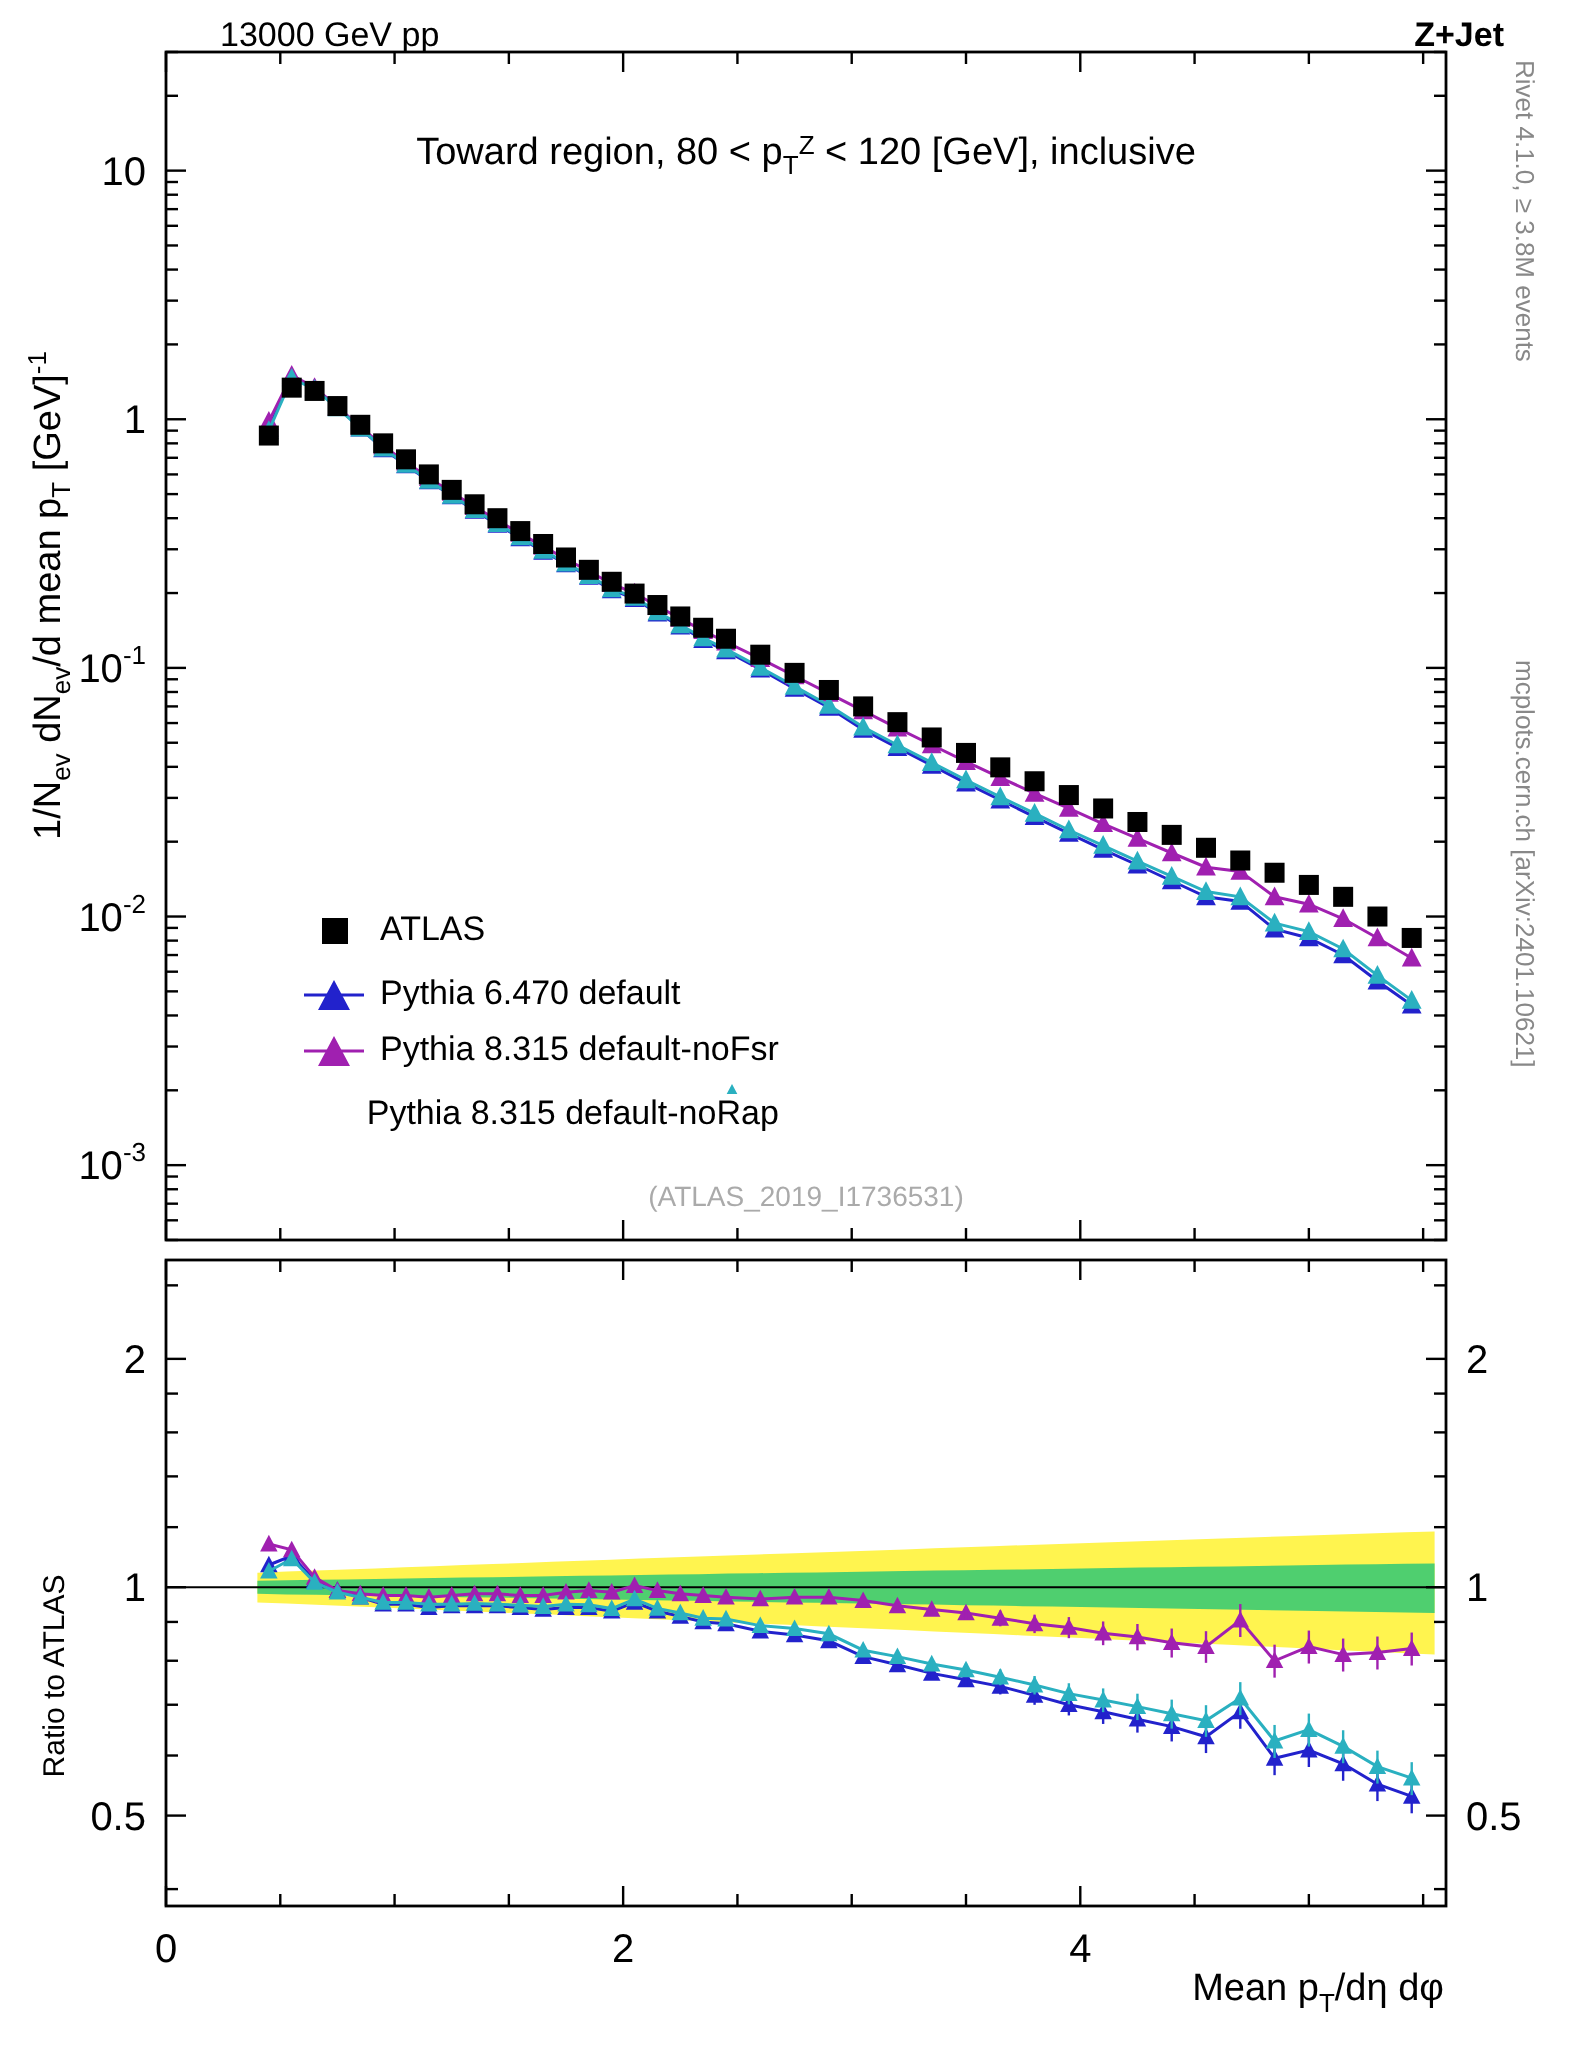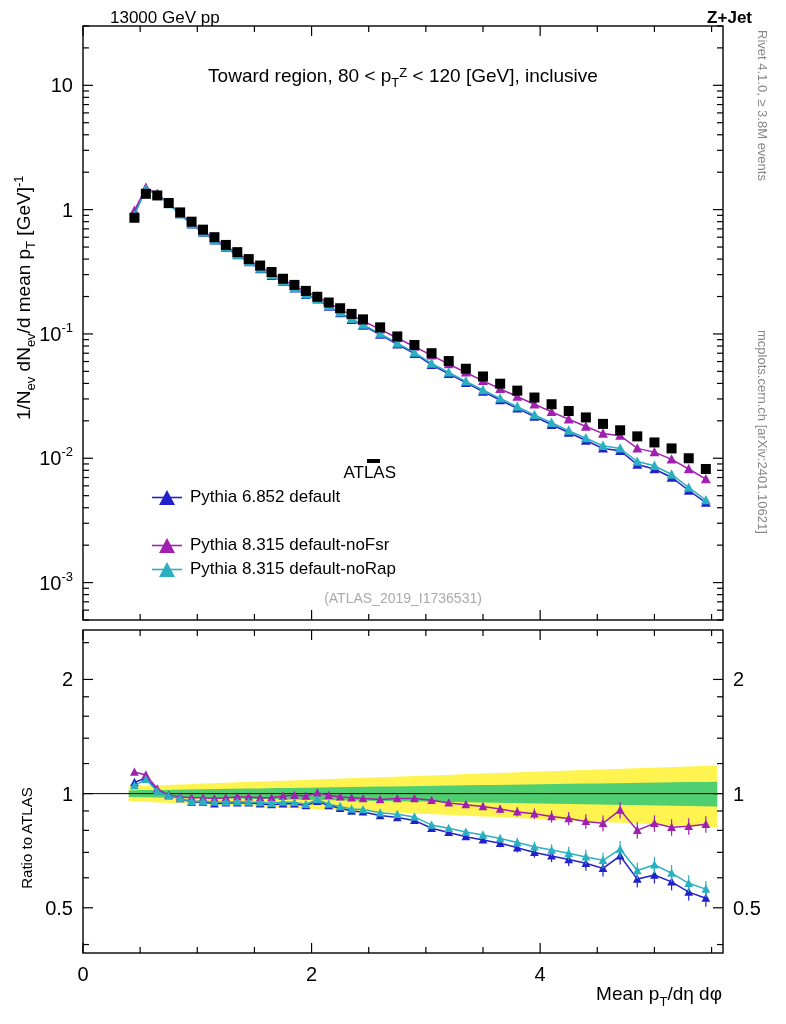--- a/index.html
+++ b/index.html
@@ -556,41 +556,41 @@
     <text x="722" y="1000" text-anchor="end" font-size="19" font-family="Liberation Sans, sans-serif">
       <tspan>Mean p</tspan><tspan dy="6" font-size="13">T</tspan><tspan dy="-6" font-size="19">/d</tspan><tspan>η d</tspan><tspan>φ</tspan>
     </text>
 
     <text x="403" y="603" text-anchor="middle" font-size="14" fill="#aaaaaa" font-family="Liberation Sans, sans-serif">(ATLAS_2019_I1736531)</text>
   <rect id="mainframe" x="83" y="26" width="640" height="594" fill="none" stroke="#000" stroke-width="1.4"></rect>
       <rect id="ratioframe" x="83" y="630" width="640" height="323" fill="none" stroke="#000" stroke-width="1.4"></rect>
     </svg>
 
   <div class="abs" style="left:150px; top:455px;">
-    <div style="display:flex;align-items:flex-end;height:28px;flex-direction:column;">
+    <div style="display:flex;align-items:flex-start;height:28px;">
       <svg width="40" height="20">
           <rect x="11" y="4" width="13" height="13" fill="#000"></rect>
         </svg>
       <span class="txt" style="font-size:17px;">ATLAS</span>
     </div>
     <div style="display:flex;align-items:center;height:28px;">
       <svg width="40" height="20">
           <polygon points="17,3 25,18 9,18" fill="#2222cc"></polygon>
           <line x1="2" y1="10.5" x2="32" y2="10.5" stroke="#2222cc" stroke-width="1.6"></line>
         </svg>
-      <span class="txt" style="font-size:17px;">Pythia 6.852 default</span>
+      <span class="txt" style="font-size:17px;">Pythia 6.470 default</span>
     </div>
-    <div style="display:flex;align-items:center;height:28px;margin-top:20px;">
+    <div style="display:flex;align-items:center;height:28px;">
       <svg width="40" height="20">
           <polygon points="17,3 25,18 9,18" fill="#a020b0"></polygon>
           <line x1="2" y1="10.5" x2="32" y2="10.5" stroke="#a020b0" stroke-width="1.6"></line>
         </svg>
       <span class="txt" style="font-size:17px;">Pythia 8.315 default-noFsr</span>
     </div>
-    <div style="display:flex;align-items:flex-start;height:28px;">
+    <div style="display:flex;align-items:flex-end;height:28px;flex-direction:column;">
       <svg width="40" height="20">
           <polygon points="17,3 25,18 9,18" fill="#2ab0c0"></polygon>
           <line x1="2" y1="10.5" x2="32" y2="10.5" stroke="#2ab0c0" stroke-width="1.6"></line>
         </svg>
       <span class="txt" style="font-size:17px;">Pythia 8.315 default-noRap</span>
     </div>
   </div>
 
 </div>
 

